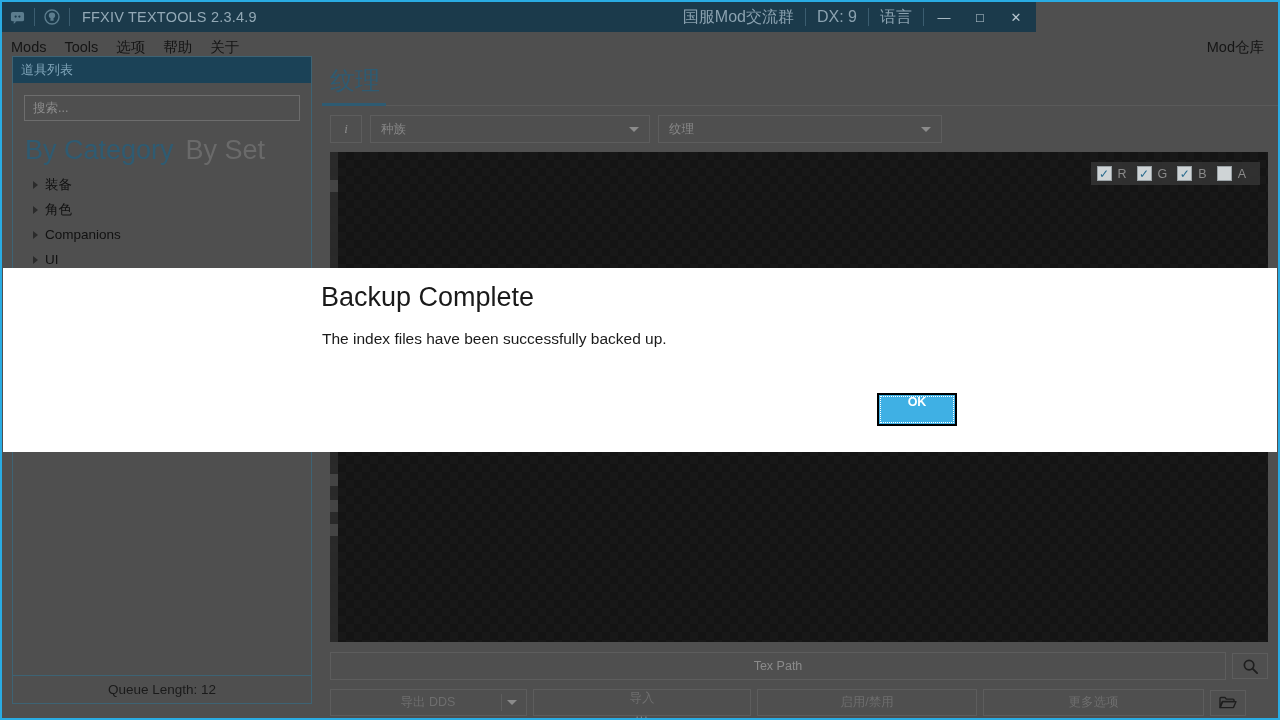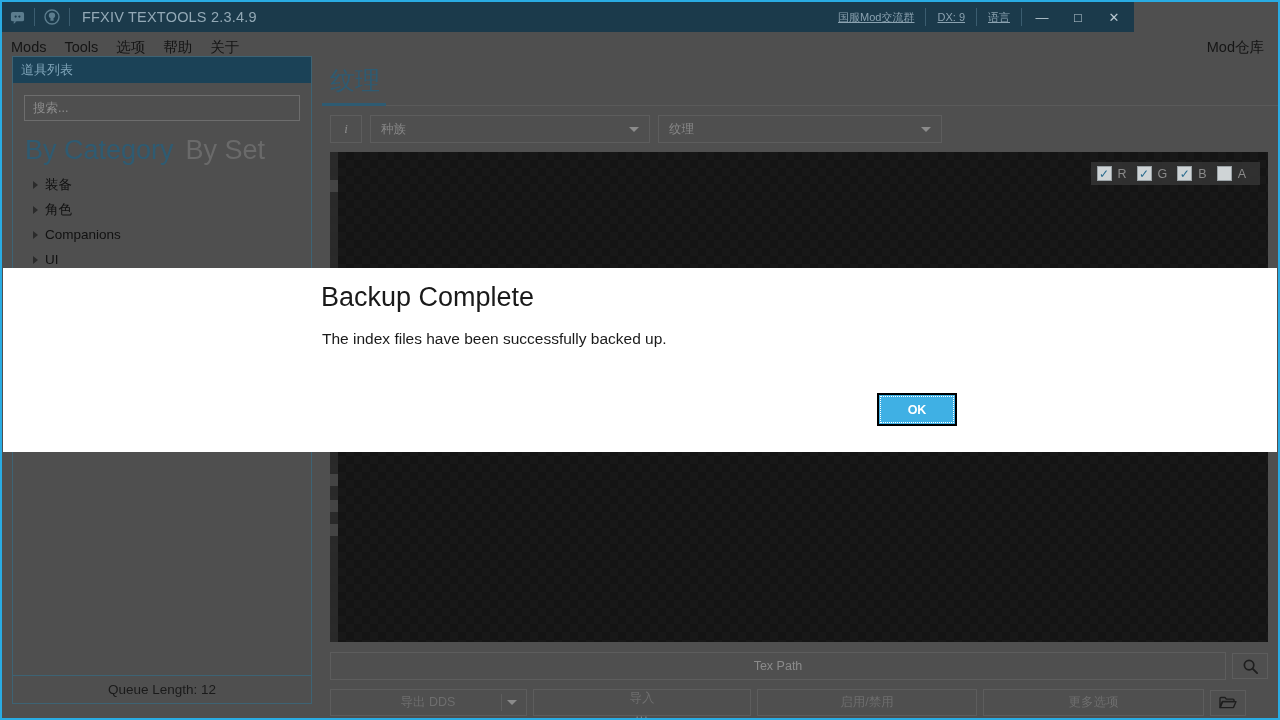--- a/index.html
+++ b/index.html
@@ -13,21 +13,21 @@
     position: relative;
     width: 1280px; height: 720px;
     background: #4f4f4f;
     border: 2px solid #29ace3;
     overflow: hidden;
   }
 
   
   .titlebar {
     position: absolute; left: 0; top: 0;
-    width: 1132px; height: 30px;
+    width: 1034px; height: 30px;
     background: #1b3a4b;
     display: flex; align-items: center;
     color: #8fa6b3;
     font-size: 14px;
   }
   .tb-left { display: flex; align-items: center; height: 30px; }
   .tb-icon {
     width: 30px; height: 30px;
     display: flex; align-items: center; justify-content: center;
     color: #7e99a8;
@@ -39,22 +39,22 @@
     margin-left: 10px;
     font-size: 14.5px;
     color: #93a9b6;
     letter-spacing: .2px;
   }
   .tb-right {
     margin-left: auto; display: flex; align-items: center; height: 30px;
     padding-right: 2px;
   }
   .tb-right-item {
-    padding: 0 9px; font-size: 11px; color: #8ba2b0;
-    height: 30px; display: flex; align-items: center; text-decoration: underline;
+    padding: 0 9px; font-size: 16px; color: #8ba2b0;
+    height: 30px; display: flex; align-items: center;
   }
   .tb-win-btn {
     width: 36px; height: 30px;
     display: flex; align-items: center; justify-content: center;
     color: #b9c8d1; font-size: 13px;
   }
 
   
   .menubar {
     position: absolute; left: 0; top: 30px;
@@ -261,21 +261,21 @@
   }
   .dlg-msg {
     position: absolute; left: 319px; top: 62px;
     font-size: 15.5px; color: #1a1a1a;
   }
   .dlg-ok {
     position: absolute; left: 874px; top: 125px;
     width: 80px; height: 33px;
     background: #3fb0e4;
     border: 2px solid #000;
-    display: flex; align-items: center; justify-content: center;
+    display: flex; align-items: flex-start; justify-content: center;
     color: #fff; font-size: 12.5px; font-weight: bold;
   }
   .dlg-ok .focusring {
     position: absolute; left: 1px; top: 1px; right: 1px; bottom: 1px;
     border: 1px dotted #ffffff;
     pointer-events: none;
   }
 </style>
 </head>
 <body>

